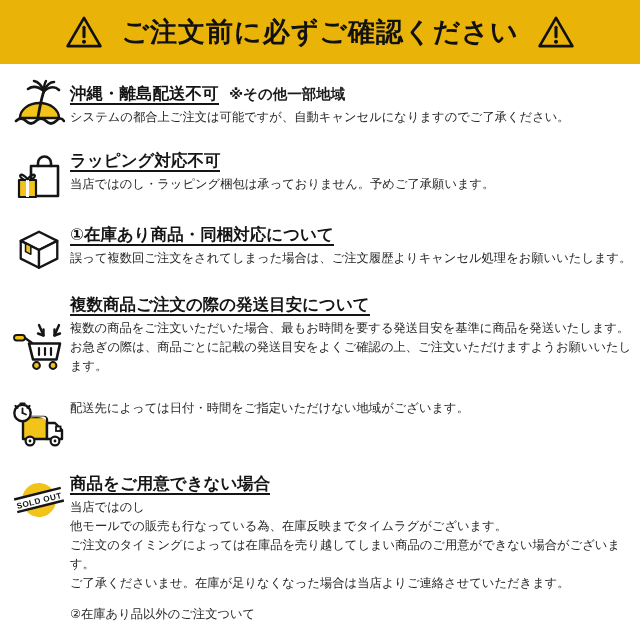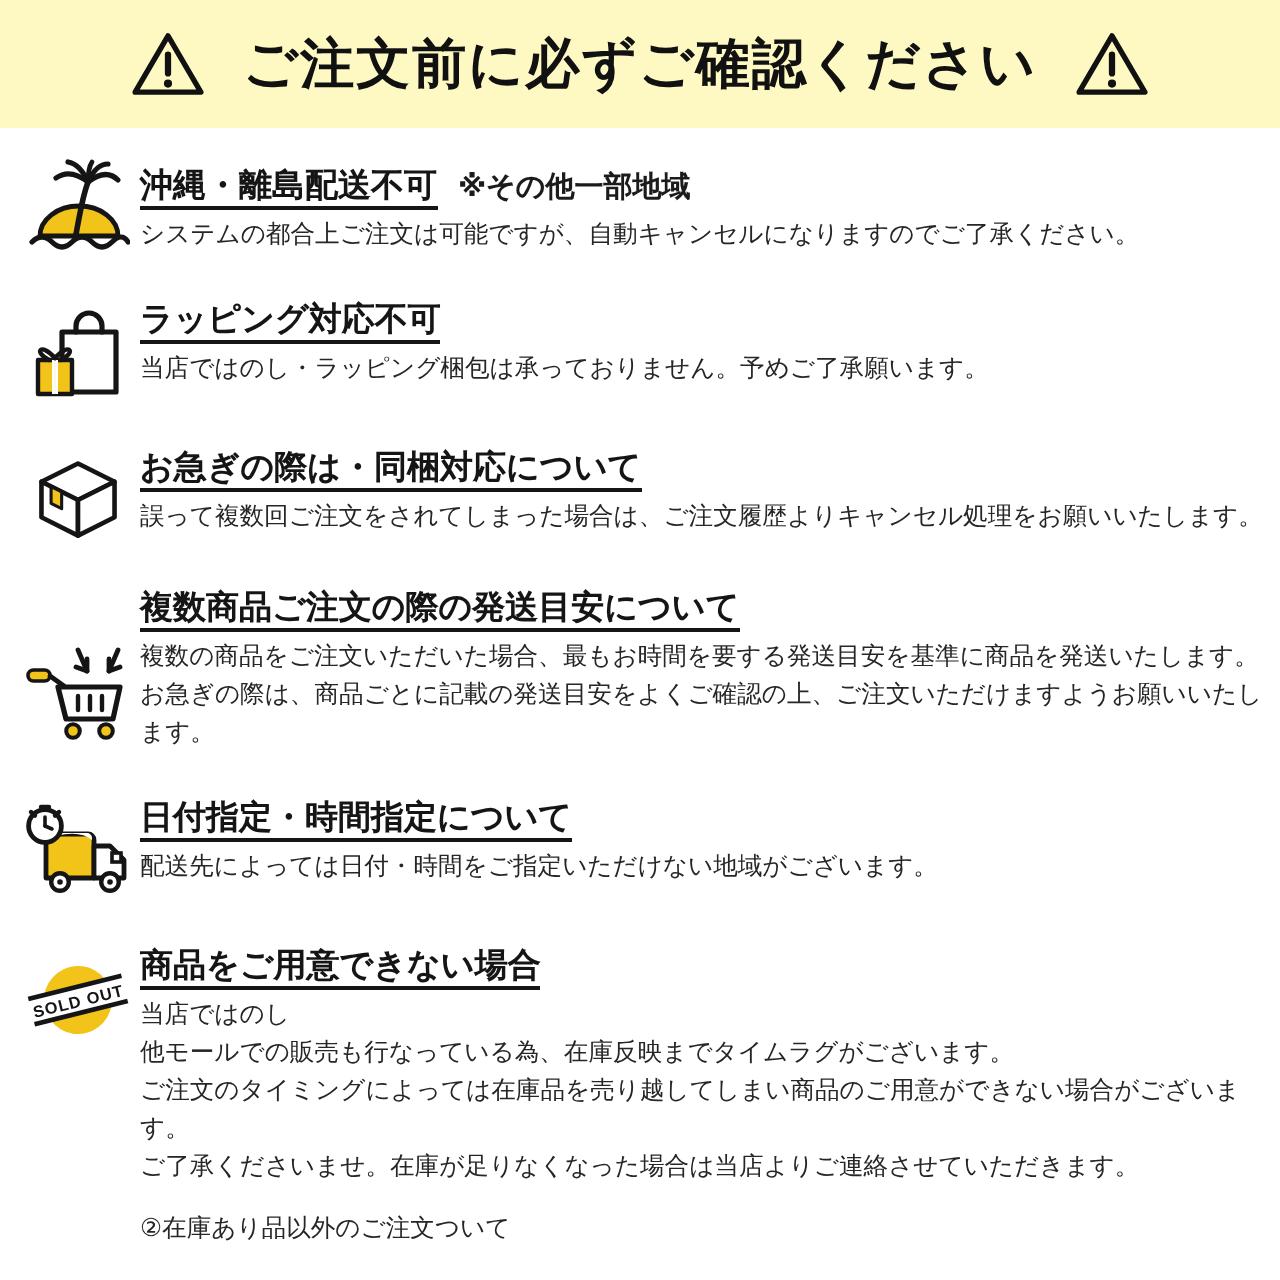--- a/index.html
+++ b/index.html
@@ -5,21 +5,21 @@
   html,body{margin:0;padding:0;}
   body{
     width:640px;height:640px;background:#ffffff;
     font-family:"Liberation Sans","DejaVu Sans",sans-serif;
     color:#222222;overflow:hidden;
   }
   .page{width:640px;height:640px;position:relative;}
 
   
   .banner{
-    height:64px;background:#fef9c3;
+    height:64px;background:#eab308;
     display:flex;align-items:center;justify-content:center;gap:18px;
   }
   .banner-title{
     font-size:27px;font-weight:bold;color:#111111;letter-spacing:1px;
   }
   .warn-svg{display:block;}
 
   
   .content{padding:12px 6px 0 8px;}
   .sec{display:flex;align-items:flex-start;}
@@ -112,21 +112,21 @@
       <div class="icon-col">
         <svg width="50" height="50" viewBox="0 0 52 52">
           <path d="M26 7 L45 16.5 L26 26 L7 16.5 Z" fill="#ffffff" stroke="#151515" stroke-width="2.4" stroke-linejoin="round"></path>
           <path d="M7 16.5 V35 L26 44.5 V26 Z" fill="#ffffff" stroke="#151515" stroke-width="2.4" stroke-linejoin="round"></path>
           <path d="M45 16.5 V35 L26 44.5 V26 Z" fill="#ffffff" stroke="#151515" stroke-width="2.4" stroke-linejoin="round"></path>
           <path d="M12 19 L17.5 21.8 V30.5 L12 27.7 Z" fill="#F2C319" stroke="#151515" stroke-width="1.6" stroke-linejoin="round"></path>
         </svg>
       </div>
       <div class="txt">
         <div class="title-row">
-          <span class="sec-title">お急ぎの際は・同梱対応について</span>
+          <span class="sec-title">①在庫あり商品・同梱対応について</span>
         </div>
         <p class="line">誤って複数回ご注文をされてしまった場合は、ご注文履歴よりキャンセル処理をお願いいたします。</p>
       </div>
     </section>
 
     <section class="sec m24">
       <div class="icon-col">
         <svg width="54" height="54" viewBox="0 0 54 54">
           <rect x="2" y="13" width="11" height="5.5" rx="2.7" fill="#F2C319" stroke="#151515" stroke-width="1.8"></rect>
           <path d="M13 16 L20 21" fill="none" stroke="#151515" stroke-width="2.4" stroke-linecap="round"></path>
@@ -164,23 +164,20 @@
           <circle cx="43" cy="41" r="1.4" fill="#151515"></circle>
           <circle cx="10.5" cy="13" r="8.2" fill="#ffffff" stroke="#151515" stroke-width="2.4"></circle>
           <line x1="10.5" y1="13" x2="10.5" y2="8.5" stroke="#151515" stroke-width="1.8" stroke-linecap="round"></line>
           <line x1="10.5" y1="13" x2="14" y2="14.5" stroke="#151515" stroke-width="1.8" stroke-linecap="round"></line>
           <line x1="8.5" y1="3.5" x2="12.5" y2="3.5" stroke="#151515" stroke-width="2.2" stroke-linecap="round"></line>
           <line x1="3.5" y1="6" x2="5.5" y2="7.8" stroke="#151515" stroke-width="2.2" stroke-linecap="round"></line>
           <line x1="17.5" y1="6" x2="15.5" y2="7.8" stroke="#151515" stroke-width="2.2" stroke-linecap="round"></line>
         </svg>
       </div>
       <div class="txt">
-        <div class="title-row">
-          <span class="sec-title">日付指定・時間指定について</span>
-        </div>
         <p class="line">配送先によっては日付・時間をご指定いただけない地域がございます。</p>
       </div>
     </section>
 
     <section class="sec">
       <div class="icon-col">
         <svg width="52" height="52" viewBox="0 0 52 52">
           <g transform="rotate(-14 26 26)">
             <circle cx="26" cy="26" r="17" fill="#F2C319"></circle>
             <rect x="1" y="19.5" width="50" height="13" fill="#ffffff"></rect>

